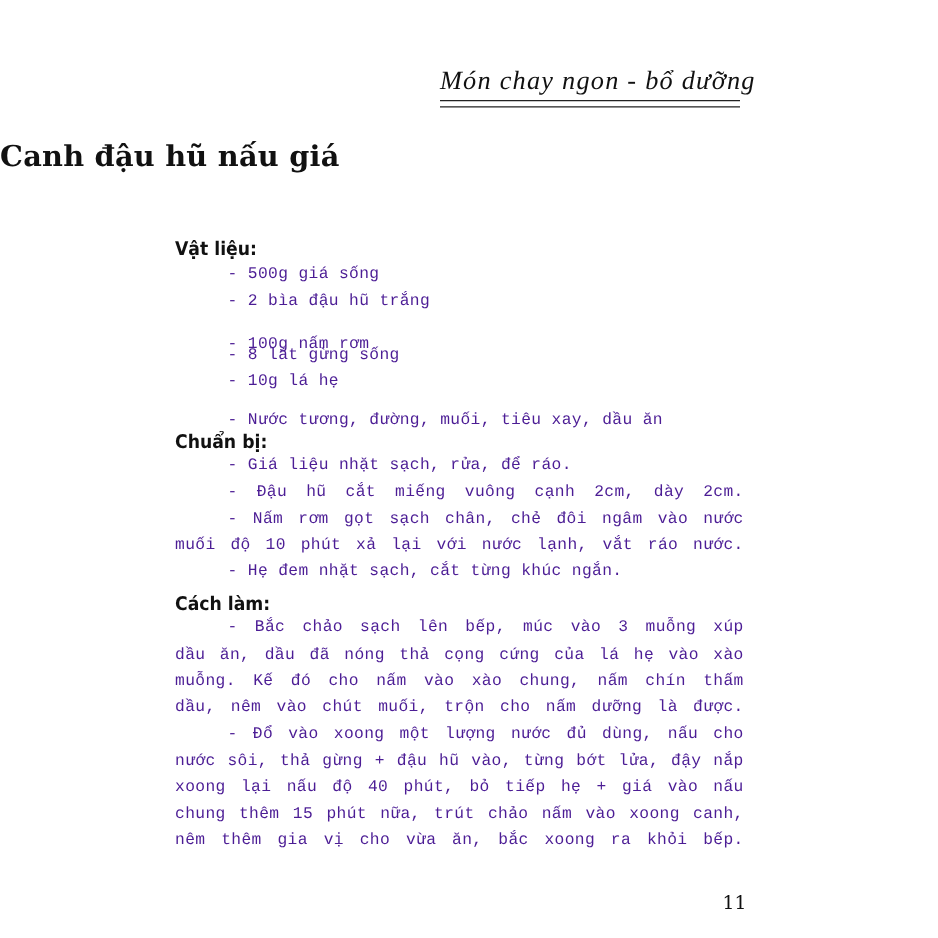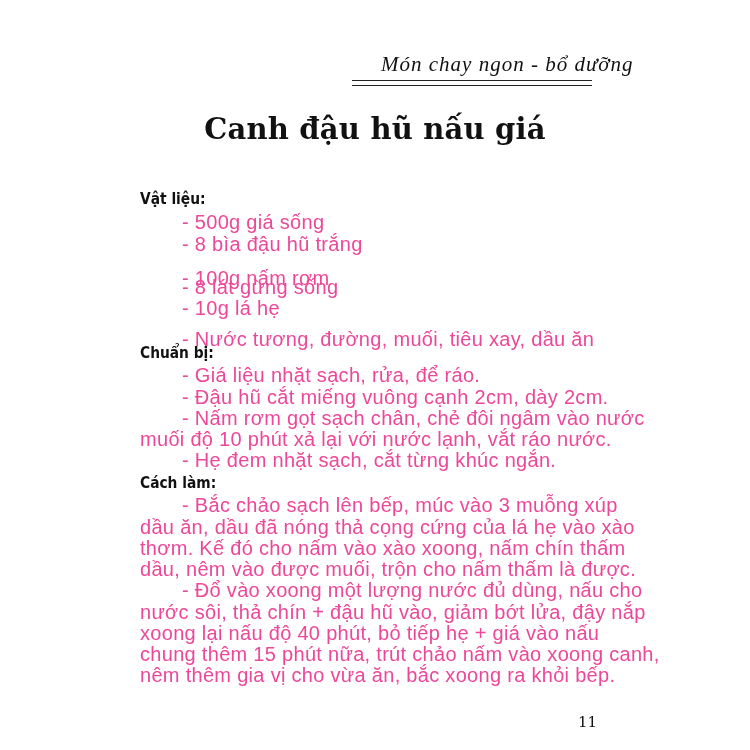--- a/index.html
+++ b/index.html
@@ -3,74 +3,74 @@
 <meta charset="utf-8">
 <style>
   html, body { margin: 0; padding: 0; }
   body {
     width: 750px; height: 750px; background: #ffffff; position: relative; overflow: hidden;
     font-family: "DejaVu Serif", "Liberation Serif", serif; color: #1a1a1a;
   }
   .running-header {
     position: absolute; left: 352px; top: 52px; width: 246px;
     font-family: "Liberation Serif", serif; font-style: italic; font-size: 21px;
-    letter-spacing: 1px; color: #111; white-space: nowrap; margin-left: 29px;
+    letter-spacing: 1px; color: #111; white-space: nowrap;
   }
   .header-rule {
     position: absolute; left: 352px; top: 80px; width: 240px; height: 4px;
     border-top: 1px solid #222; border-bottom: 1px solid #222;
   }
   .title {
-    position: absolute; left: 0; width: 750px; top: 112px; text-align: center;
-    font-family: "DejaVu Serif", serif; font-weight: bold; font-size: 29px; color: #111;
+    position: absolute; left: 0; width: 750px; top: 112px; text-align: left;
+    font-family: "DejaVu Serif", serif; font-weight: bold; font-size: 23px; color: #111;
     letter-spacing: 0.2px;
   }
   .section-head {
     position: absolute; left: 140px;
     font-family: "DejaVu Sans", sans-serif; font-weight: bold; font-size: 15px; color: #111;
     transform: scaleX(0.92); transform-origin: left;
   }
   .line {
-    position: absolute; font-family: Liberation Sans, sans-serif; font-size: 20px; color: #ec4899;
+    position: absolute; font-family: Liberation Mono, monospace; font-size: 13px; color: #4c1d95;
     white-space: nowrap; letter-spacing: 0.3px;
   }
   .ind { left: 182px; }
   .full { left: 140px; width: 455px; text-align: justify; text-align-last: justify; }
   .indj { left: 182px; width: 413px; text-align: justify; text-align-last: justify; }
   .page-num {
     position: absolute; left: 578px; top: 697px; font-family: "DejaVu Serif", serif; font-size: 15px; color: #111; margin-top: 16px;
   }
 </style>
 </head>
 <body>
 
 <div class="running-header">Món chay ngon - bổ dưỡng</div>
 <div class="header-rule"></div>
 
 <div class="title">Canh đậu hũ nấu giá</div>
 
 <div class="section-head" style="top:190px">Vật liệu:</div>
 <div class="line ind" style="top:211px">- 500g giá sống</div>
-<div class="line ind" style="top:233px">- 8 bìa đậu hũ trắng</div>
+<div class="line ind" style="top:233px">- 2 bìa đậu hũ trắng</div>
 <div class="line ind" style="top:267px">- 100g nấm rơm</div>
 <div class="line ind" style="top:276px">- 8 lát gừng sống</div>
 <div class="line ind" style="top:297px">- 10g lá hẹ</div>
 <div class="line ind" style="top:328px">- Nước tương, đường, muối, tiêu xay, dầu ăn</div>
 
 <div class="section-head" style="top:344px">Chuẩn bị:</div>
 <div class="line ind" style="top:364px">- Giá liệu nhặt sạch, rửa, để ráo.</div>
 <div class="line indj" style="top:386px">- Đậu hũ cắt miếng vuông cạnh 2cm, dày 2cm.</div>
 <div class="line indj" style="top:407px">- Nấm rơm gọt sạch chân, chẻ đôi ngâm vào nước</div>
 <div class="line full" style="top:428px">muối độ 10 phút xả lại với nước lạnh, vắt ráo nước.</div>
 <div class="line ind" style="top:449px">- Hẹ đem nhặt sạch, cắt từng khúc ngắn.</div>
 
 <div class="section-head" style="top:474px">Cách làm:</div>
 <div class="line indj" style="top:494px">- Bắc chảo sạch lên bếp, múc vào 3 muỗng xúp</div>
 <div class="line full" style="top:516px">dầu ăn, dầu đã nóng thả cọng cứng của lá hẹ vào xào</div>
-<div class="line full" style="top:537px">thơm. Kế đó cho nấm vào xào xoong, nấm chín thấm</div>
-<div class="line full" style="top:558px">dầu, nêm vào được muối, trộn cho nấm thấm là được.</div>
+<div class="line full" style="top:537px">muỗng. Kế đó cho nấm vào xào chung, nấm chín thấm</div>
+<div class="line full" style="top:558px">dầu, nêm vào chút muối, trộn cho nấm dưỡng là được.</div>
 <div class="line indj" style="top:579px">- Đổ vào xoong một lượng nước đủ dùng, nấu cho</div>
-<div class="line full" style="top:601px">nước sôi, thả chín + đậu hũ vào, giảm bớt lửa, đậy nắp</div>
+<div class="line full" style="top:601px">nước sôi, thả gừng + đậu hũ vào, từng bớt lửa, đậy nắp</div>
 <div class="line full" style="top:622px">xoong lại nấu độ 40 phút, bỏ tiếp hẹ + giá vào nấu</div>
 <div class="line full" style="top:643px">chung thêm 15 phút nữa, trút chảo nấm vào xoong canh,</div>
 <div class="line full" style="top:664px">nêm thêm gia vị cho vừa ăn, bắc xoong ra khỏi bếp.</div>
 
 <div class="page-num">11</div>
 
 </body></html>

